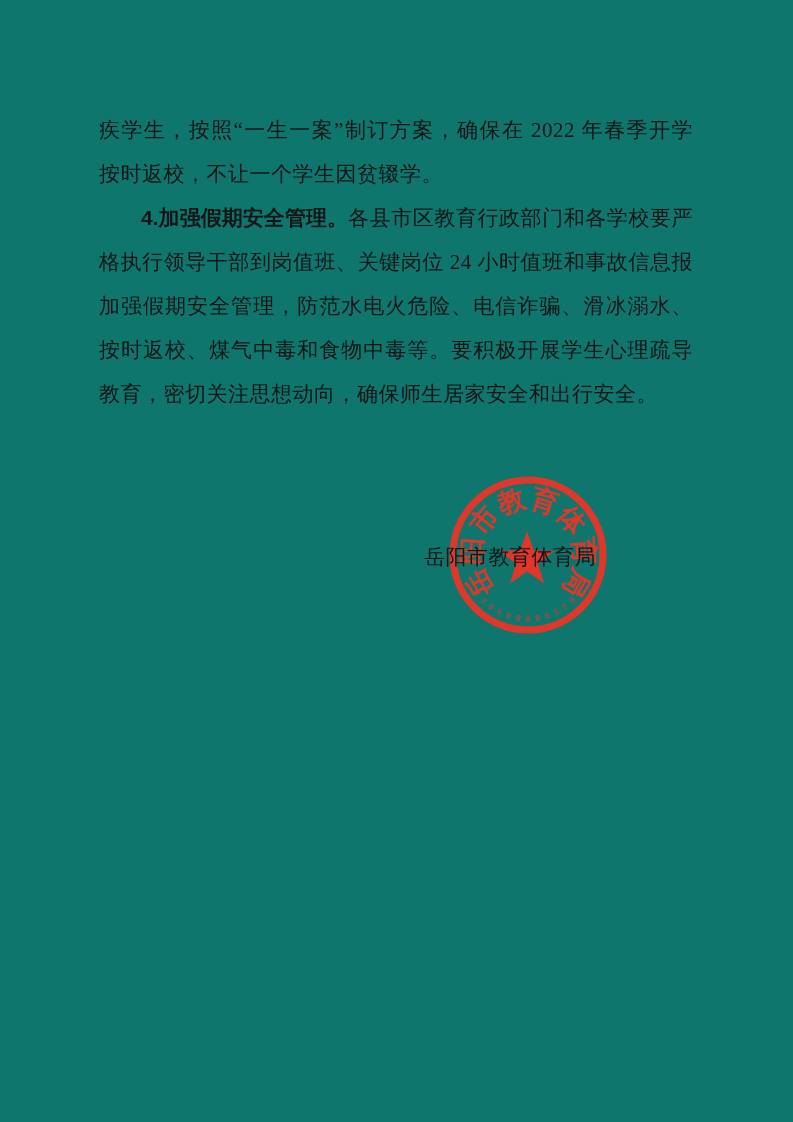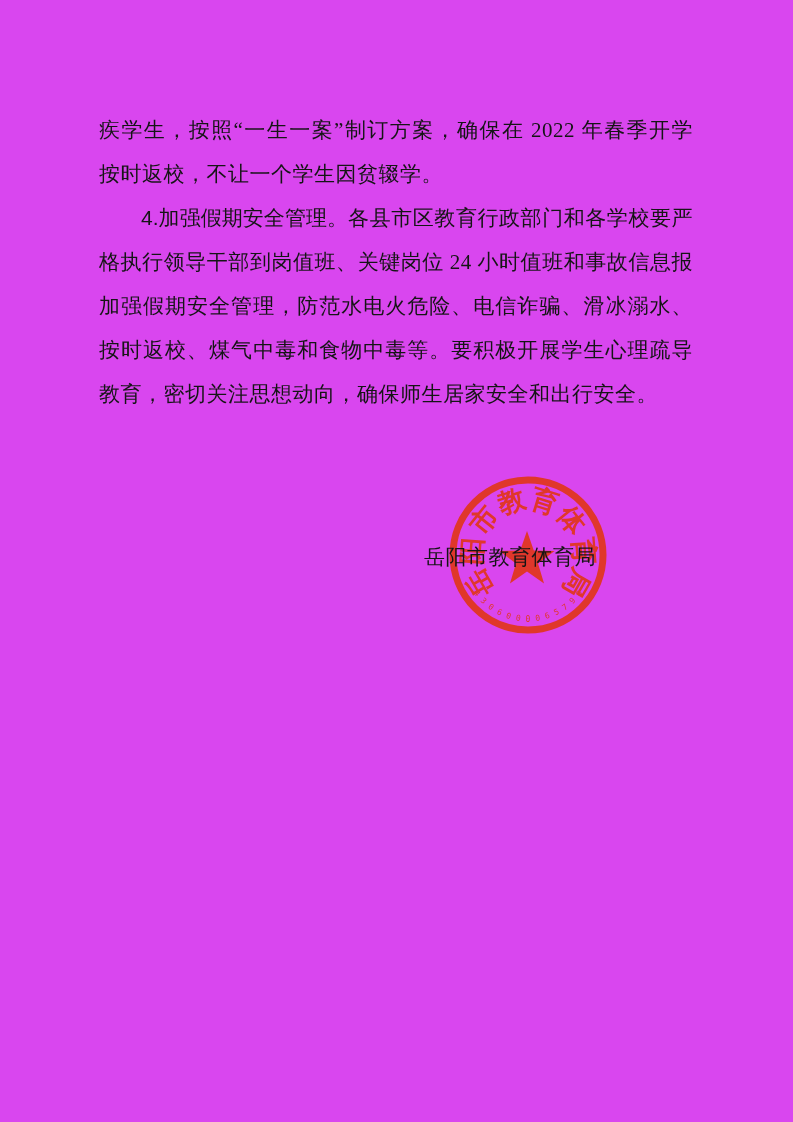--- a/index.html
+++ b/index.html
@@ -3,21 +3,21 @@
 <meta charset="utf-8">
 <style>
   :root { --seal-color: #e0372b; }
   * { margin: 0; padding: 0; box-sizing: border-box; }
   html, body { background: #ffffff; }
   .page {
     position: relative;
     width: 793px;
     height: 1122px;
     margin: 0 auto;
-    background: #d946ef;
+    background: #0f766e;
     overflow: hidden;
     font-family: "Liberation Serif", "DejaVu Serif", serif;
     color: #151515;
   }
   .body-text {
     position: absolute;
     left: 99px;
     top: 108px;
     width: 594px;
     z-index: 2;
@@ -28,21 +28,21 @@
     height: 44px;
     letter-spacing: 0.5px;
   }
   .just {
     text-align: justify;
     text-align-last: justify;
   }
   .indent { text-indent: 42px; }
   .lead {
     font-family: "Liberation Sans", "DejaVu Sans", sans-serif;
-    font-weight: normal;
+    font-weight: bold;
     letter-spacing: 0;
   }
   .sig-name {
     position: absolute;
     left: 424px;
     top: 543px;
     font-size: 21px;
     line-height: 28px;
     letter-spacing: 0.5px;
     z-index: 3;

